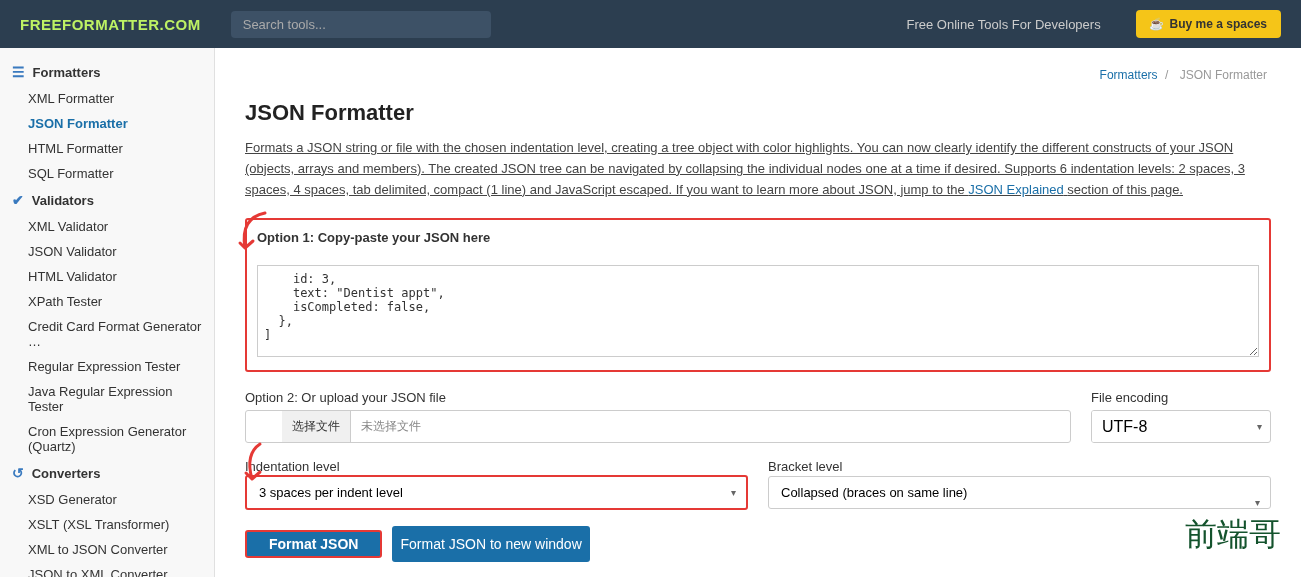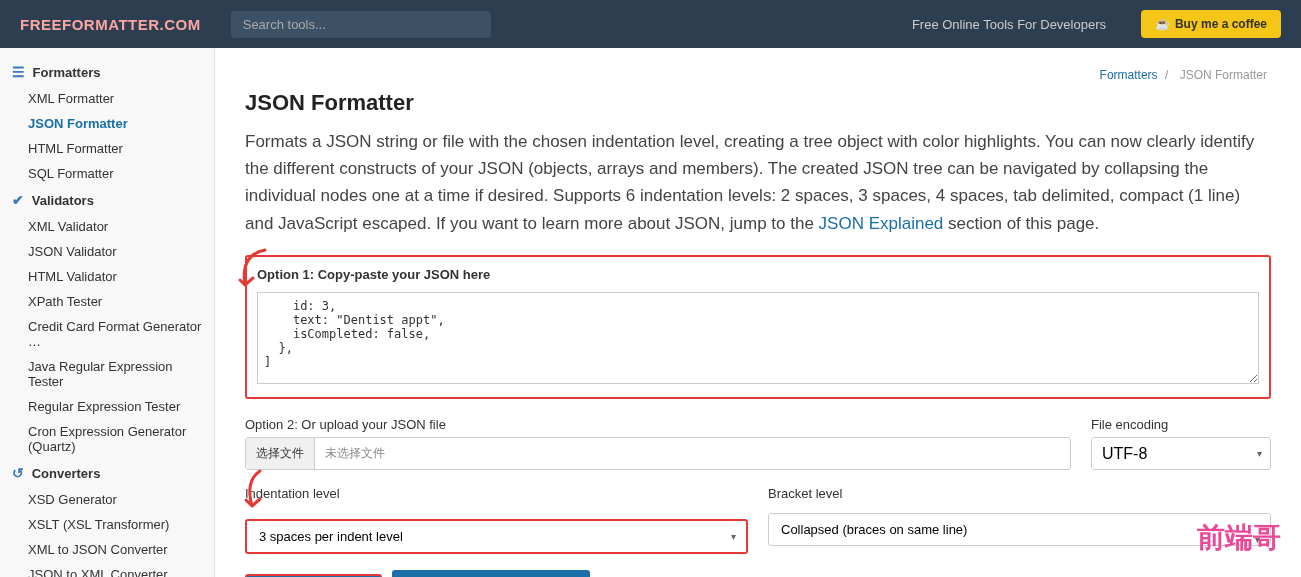--- a/index.html
+++ b/index.html
@@ -8,21 +8,21 @@
     
     .header {
       background: #2c3e50;
       display: flex;
       align-items: center;
       padding: 0 20px;
       height: 48px;
       gap: 20px;
     }
     .header-logo {
-      color: #fca5a5;
+      color: #bef264;
       font-weight: bold;
       font-size: 15px;
       letter-spacing: 0.5px;
       white-space: nowrap;
     }
     .header-search {
       flex: 1;
       max-width: 260px;
       margin-left: 10px;
     }
@@ -104,52 +104,53 @@
       flex: 1;
       padding: 20px 30px;
       overflow-y: auto;
     }
 
     
     .breadcrumb {
       text-align: right;
       font-size: 12px;
       color: #666;
-      margin-bottom: 8px;
+      margin-bottom: 18px;
     }
     .breadcrumb a { color: #1a6fa8; text-decoration: none; }
     .breadcrumb span { color: #999; margin: 0 4px; }
 
     .page-title {
       font-size: 22px;
       font-weight: bold;
       color: #222;
       margin-bottom: 12px;
     }
 
     .description {
-      font-size: 17px;
+      font-size: 13px;
       color: #444;
       line-height: 1.6;
       margin-bottom: 18px;
+      text-decoration: underline;
     }
     .description a { color: #1a6fa8; text-decoration: none; }
 
     
     .option-box {
       border: 2px solid #e53935;
       border-radius: 3px;
       padding: 10px;
       margin-bottom: 18px;
       position: relative;
     }
     .option-label {
       font-weight: bold;
       font-size: 13px;
-      margin-bottom: 10px;
+      margin-bottom: 20px;
       color: #333;
     }
     .json-textarea {
       width: 100%;
       height: 92px;
       border: 1px solid #ccc;
       font-family: monospace;
       font-size: 12px;
       padding: 6px;
       resize: vertical;
@@ -168,20 +169,21 @@
     .option2-right { min-width: 180px; }
 
     .file-upload-row {
       display: flex;
       align-items: center;
       gap: 0;
       border: 1px solid #ccc;
       border-radius: 3px;
       overflow: hidden;
       margin-top: 5px;
+      padding-left: 36px;
     }
     .file-choose-btn {
       background: #f0f0f0;
       border: none;
       border-right: 1px solid #ccc;
       padding: 7px 10px;
       font-size: 12px;
       cursor: pointer;
       color: #333;
       white-space: nowrap;
@@ -226,21 +228,21 @@
     }
     .indent-left { flex: 1; }
     .indent-right { flex: 1; }
 
     .select-wrapper {
       display: flex;
       align-items: center;
       border: 2px solid #e53935;
       border-radius: 3px;
       overflow: hidden;
-      margin-top: 18px;
+      margin-top: 1px;
       background: #fff;
     }
     .select-wrapper select {
       border: none;
       padding: 8px 12px;
       font-size: 13px;
       background: transparent;
       cursor: pointer;
       flex: 1;
       appearance: none;
@@ -252,21 +254,21 @@
       color: #666;
       font-size: 10px;
     }
 
     .select-wrapper-plain {
       display: flex;
       align-items: flex-end;
       border: 1px solid #ccc;
       border-radius: 3px;
       overflow: hidden;
-      margin-top: 12px;
+      margin-top: 2px;
       background: #fff;
     }
     .select-wrapper-plain select {
       border: none;
       padding: 8px 12px;
       font-size: 13px;
       background: transparent;
       cursor: pointer;
       flex: 1;
       appearance: none;
@@ -304,44 +306,44 @@
       font-size: 14px;
       border-radius: 3px;
       cursor: pointer;
     }
 
     
     .watermark {
       position: absolute;
       bottom: 20px;
       right: 20px;
-      font-size: 28px;
-      color: #ec4899;
-      font-weight: bold;
+      font-size: 32px;
+      color: #14532d;
+      font-weight: normal;
       pointer-events: none;
     }
 
     .field-label {
       font-size: 13px;
       font-weight: normal;
       color: #333;
     }
   </style>
 </head>
 <body>
 
 <div class="header">
   <span class="header-logo">FREEFORMATTER.COM</span>
   <div class="header-search">
     <input type="text" placeholder="Search tools..." style="">
   </div>
   <div class="header-tagline">Free Online Tools For Developers</div>
   <button class="buy-coffee-btn">
     <span>☕</span>
-    <span>Buy me a coffee</span>
+    <span>Buy me a spaces</span>
   </button>
 </div>
 
 <div class="layout">
 
   <div class="sidebar">
 
     <div class="sidebar-section-header">
       <span class="sidebar-section-icon">☰</span>
       <span>Formatters</span>
@@ -353,22 +355,22 @@
 
     <div class="sidebar-section-header">
       <span class="sidebar-section-icon">✔</span>
       <span>Validators</span>
     </div>
     <div class="sidebar-item">XML Validator</div>
     <div class="sidebar-item">JSON Validator</div>
     <div class="sidebar-item">HTML Validator</div>
     <div class="sidebar-item">XPath Tester</div>
     <div class="sidebar-item">Credit Card Format Generator …</div>
+    <div class="sidebar-item">Regular Expression Tester</div>
     <div class="sidebar-item">Java Regular Expression Tester</div>
-    <div class="sidebar-item">Regular Expression Tester</div>
     <div class="sidebar-item">Cron Expression Generator (Quartz)</div>
 
     <div class="sidebar-section-header">
       <span class="sidebar-section-icon">↺</span>
       <span>Converters</span>
     </div>
     <div class="sidebar-item">XSD Generator</div>
     <div class="sidebar-item">XSLT (XSL Transformer)</div>
     <div class="sidebar-item">XML to JSON Converter</div>
     <div class="sidebar-item">JSON to XML Converter</div>

